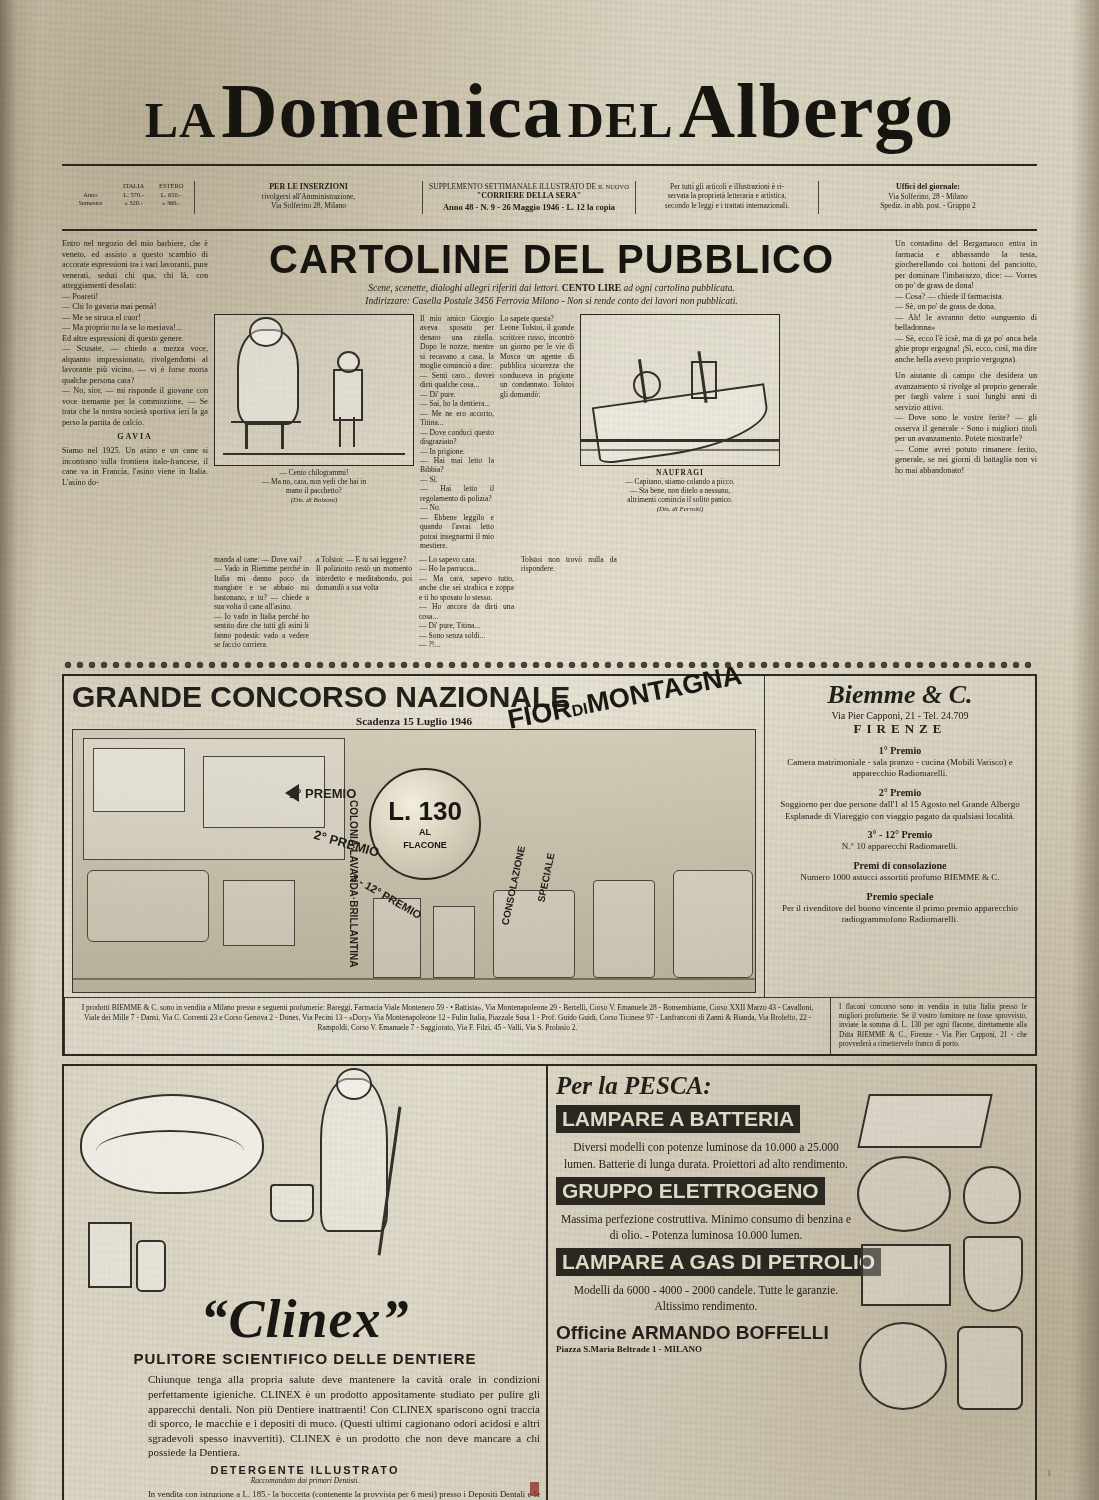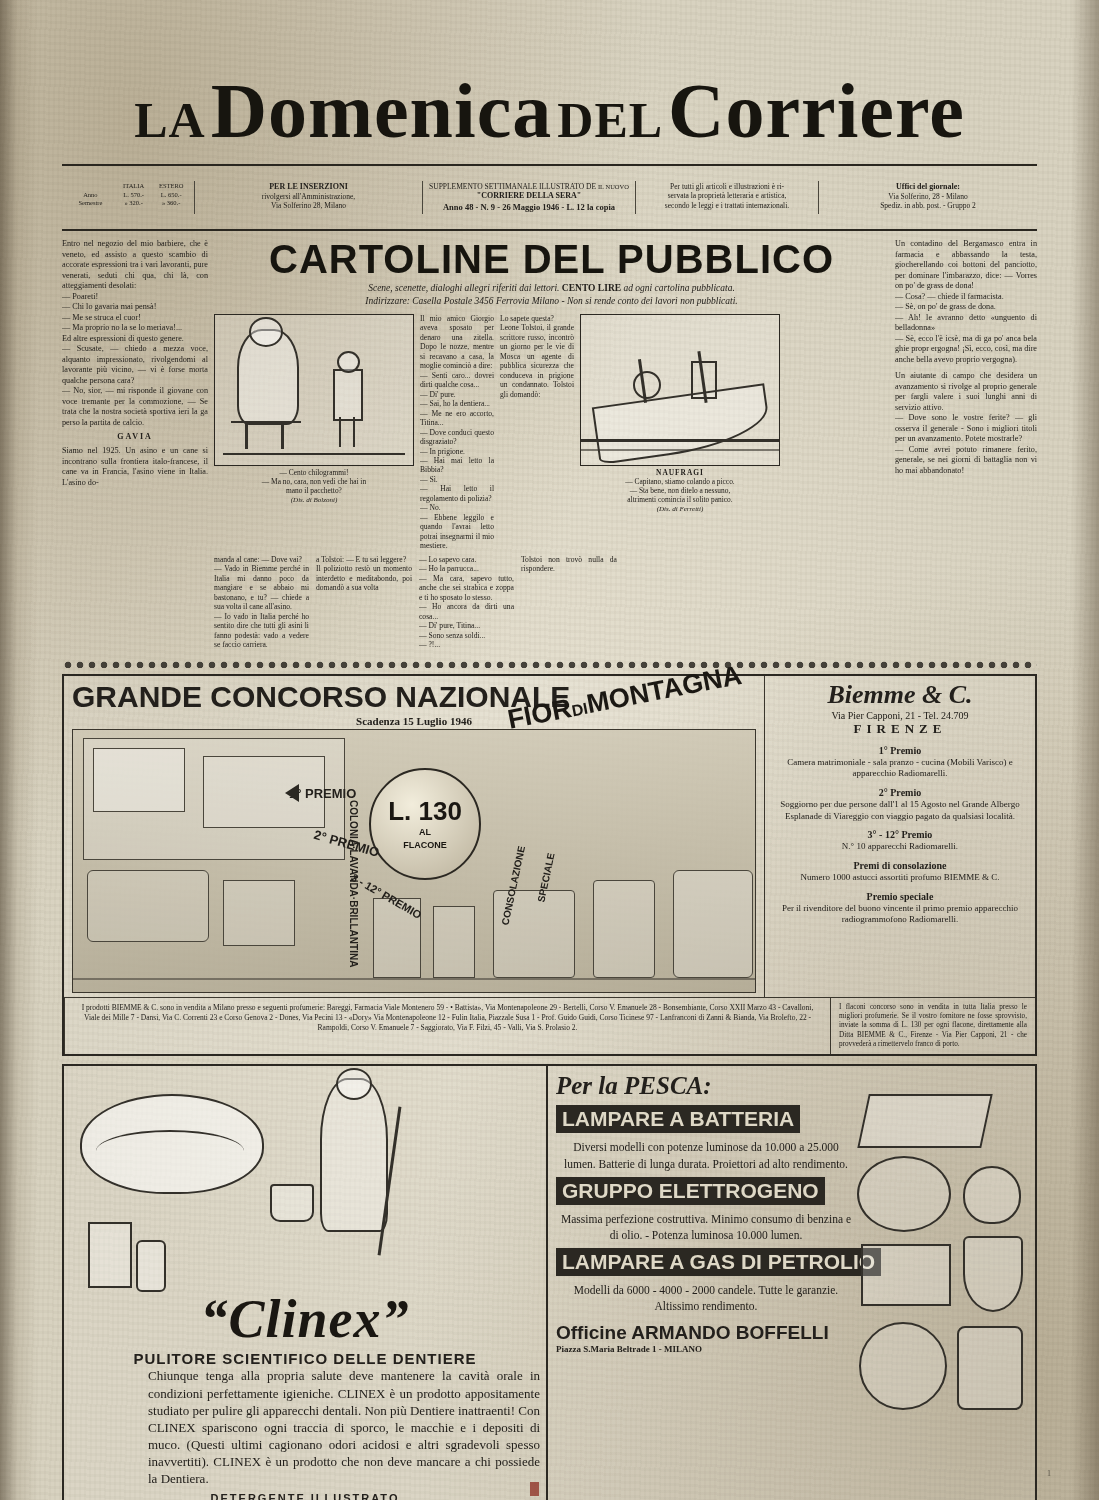--- a/index.html
+++ b/index.html
@@ -130,21 +130,21 @@
 
   
   .ads2{display:flex;margin-top:8px;gap:0;}
   .clinex{width:470px;border:2px solid #2b2822;padding:6px;position:relative;background:rgba(255,255,255,.08);}
   .clinex-art{height:216px;position:relative;}
   .clinex-word{
     font-family:Liberation Serif, serif;font-style:italic;font-weight:bold;
     font-size:54px;text-align:center;color:#1a1712;letter-spacing:1px;
   }
   .clinex-sub{font-family:"Liberation Sans",sans-serif;font-weight:bold;font-size:15px;text-align:center;letter-spacing:1px;}
-  .clinex-body{font-size:13px;line-height:1.32;text-align:justify;padding-left:78px;}
+  .clinex-body{font-size:11px;line-height:1.32;text-align:justify;margin-top:5px;padding-left:78px;}
   .clinex-det{font-family:"Liberation Sans",sans-serif;font-weight:bold;font-size:11px;text-align:center;letter-spacing:2px;margin-top:4px;}
   .clinex-racc{font-size:7.5px;text-align:center;font-style:italic;}
   .clinex-vend{font-size:8.6px;text-align:justify;margin-top:4px;padding-left:78px;}
   .clinex-foot{font-family:"Liberation Sans",sans-serif;font-weight:bold;font-size:11.5px;text-align:center;letter-spacing:3px;border-top:1px solid #3a362d;margin-top:6px;padding-top:3px;}
 
   .pesca{flex:1;border:2px solid #2b2822;border-left:none;padding:6px 8px;background:rgba(255,255,255,.08);position:relative;}
   .pesca-title{font-family:"Liberation Serif",serif;font-style:italic;font-weight:bold;font-size:25px;}
   .pesca-h{
     font-family:"Liberation Sans",sans-serif;font-weight:bold;font-size:21px;
     background:#2b2822;color:#ded8c6;padding:2px 6px;margin-top:5px;display:inline-block;
@@ -168,21 +168,21 @@
   <div class="paper-noise"></div>
   <div class="edge-damage"></div>
   <div class="edge-damage2"></div>
 
   <div class="content">
 
     <div class="masthead">
       <span class="sm">LA</span>
       <span class="lg">Domenica</span>
       <span class="sm">DEL</span>
-      <span class="lg">Corriere</span>
+      <span class="lg">Albergo</span>
     </div>
 
     <div class="colophon">
       <div class="cell col-a">
         <div class="mini-table">
           <div style="width:48px;">
             <div class="tiny">&nbsp;</div>
             <div>Anno</div>
             <div>Semestre</div>
           </div>

